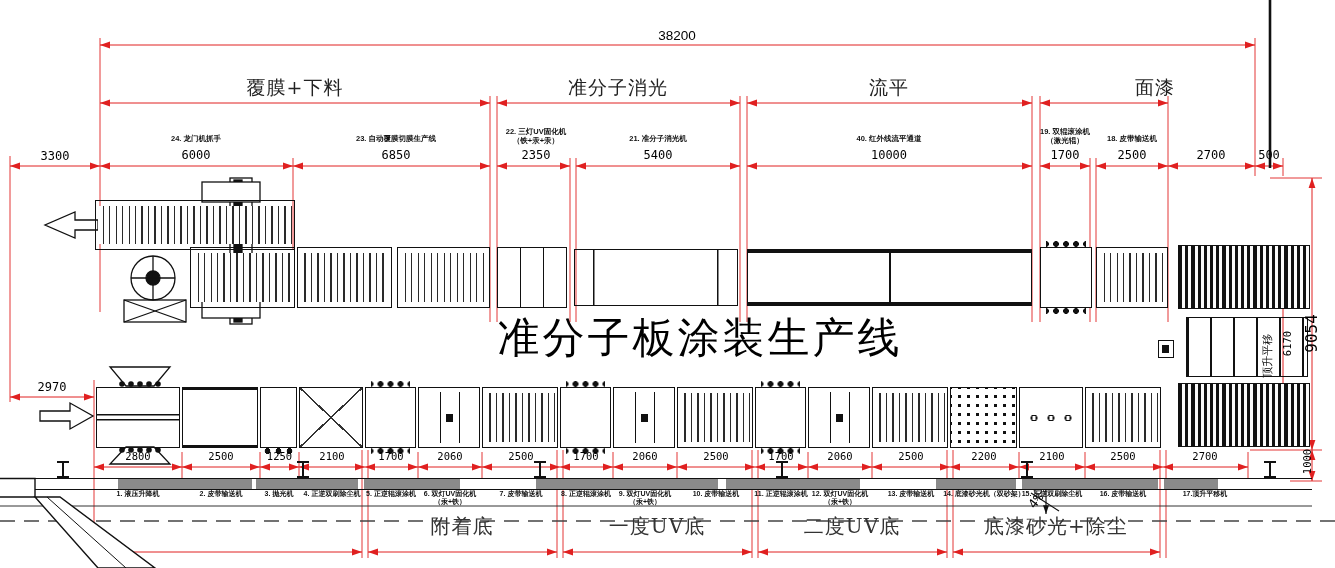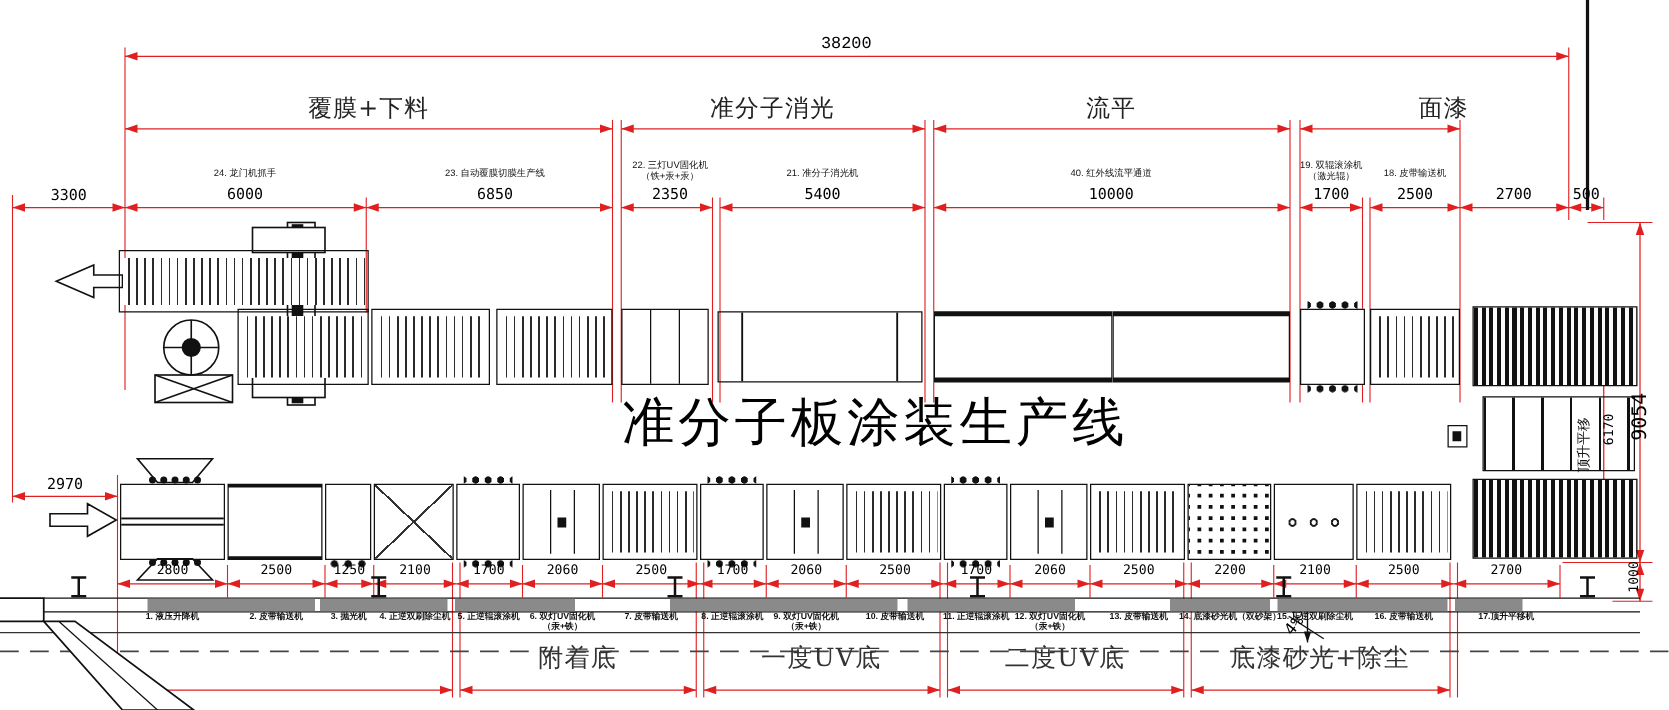--- a/index.html
+++ b/index.html
@@ -2,23 +2,23 @@
 <html><head>
 <meta charset="utf-8">
 <style>
   html,body{margin:0;padding:0;background:#fff;}
   #canvas{position:relative;width:1335px;height:568px;background:#fff;overflow:hidden;
           font-family:"Liberation Sans",sans-serif;color:#000;}
   svg{position:absolute;left:0;top:0;}
   
   .t{position:absolute;text-align:center;white-space:nowrap;line-height:1.05;}
   .dt  {font-family:"DejaVu Sans Mono",monospace;font-size:12px;}
-  .dtb {font-family:Liberation Mono, monospace;font-size:13.5px;}
+  .dtb {font-family:Liberation Sans, sans-serif;font-size:13.5px;}
   .dts {font-family:"DejaVu Sans Mono",monospace;font-size:10.5px;}
-  .ml  {font-size:7.5px;font-weight:normal;color:#111;}
+  .ml  {font-size:7.5px;font-weight:bold;color:#111;}
   .mls {font-size:7px;font-weight:bold;color:#111;}
   .sec {font-family:"DejaVu Serif",serif;font-size:19px;color:#222;letter-spacing:1px;}
   .secb{font-family:"DejaVu Serif",serif;font-size:20px;color:#333;letter-spacing:1px;}
   .title{font-family:"DejaVu Serif",serif;font-size:42px;color:#000;letter-spacing:3px;}
   .rot{transform:rotate(-90deg);transform-origin:center center;}
   
   .m{position:absolute;box-sizing:border-box;border:1.4px solid #111;background:#fff;}
   .slat{padding:5px 2px;background-clip:content-box;
         background-image:repeating-linear-gradient(90deg,#2a2a2a 0 1.3px,transparent 1.3px 6.5px);}
   .dense{background:repeating-linear-gradient(90deg,#101010 0 3.2px,#fafafa 3.2px 6.2px);}

